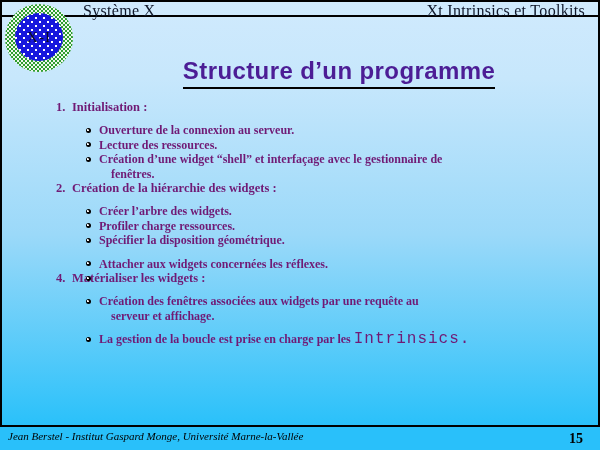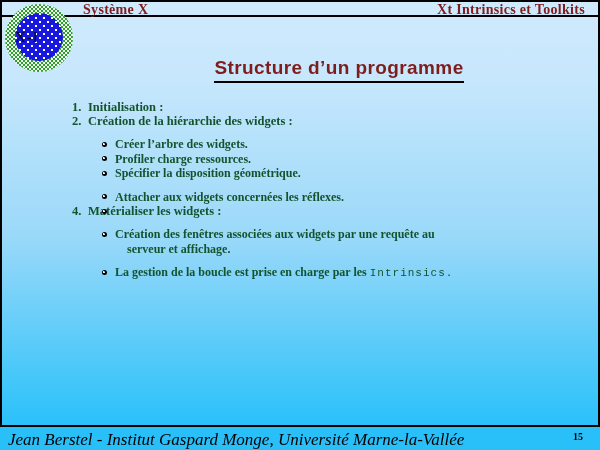--- a/index.html
+++ b/index.html
@@ -14,22 +14,22 @@
     position:absolute;left:0;top:0;width:600px;height:427px;
     box-sizing:border-box;
     border:2px solid #000;
     background:linear-gradient(to bottom,#d0eafd 0%,#c7e7fc 18%,#9bd9f9 55%,#2ac1fa 100%);
   }
   .header-rule{
     position:absolute;left:0;top:15px;width:600px;height:2px;background:#000;z-index:2;
   }
   .hdr-title{
     position:absolute;top:2px;z-index:3;
-    font-family:"Liberation Serif",serif;font-weight:bold;font-size:14px;
-    letter-spacing:0.3px;color:#7f1d1d;white-space:nowrap;
+    font-family:"Liberation Serif",serif;font-weight:normal;font-size:16px;
+    letter-spacing:0.3px;color:#0f172a;white-space:nowrap;
   }
   .hdr-left{left:83px;}
   .hdr-right{right:15px;text-align:center;}
   
   .logo{
     position:absolute;left:5px;top:4px;width:68px;height:68px;border-radius:50%;
     z-index:5;
     background-color:#eef7ee;
     background-image:
       linear-gradient(45deg,#2f9e2f 25%,transparent 25%,transparent 75%,#2f9e2f 75%),
@@ -38,40 +38,40 @@
     background-position:0 0,2px 2px;
   }
   .logo-inner{
     position:absolute;left:10px;top:9px;width:48px;height:48px;border-radius:50%;
     background-color:#1717dd;
     background-image:
       radial-gradient(#ffffff 0.8px, transparent 1px),
       radial-gradient(#ffffff 0.8px, transparent 1px);
     background-size:8px 8px;
     background-position:1px 1px,5px 5px;
-    display:flex;align-items:center;
+    display:flex;align-items:center;justify-content:center;
   }
   .logo-text{
     font-family:"Liberation Serif",serif;font-size:15px;color:#0a0a28;
     letter-spacing:1px;font-weight:normal;
   }
   
   .title-wrap{
     position:absolute;left:0;top:57px;width:600px;box-sizing:border-box;
     padding-left:50px;text-align:center;z-index:1;
   }
   .title-text{
     display:inline-block;
-    font-family:"Liberation Sans",sans-serif;font-weight:bold;font-size:19px;
-    letter-spacing:0.4px;color:#7f1d1d;
+    font-family:"Liberation Sans",sans-serif;font-weight:bold;font-size:24px;
+    letter-spacing:0.4px;color:#4c1d95;
     border-bottom:2px solid #000;padding-bottom:2px;margin-left:28px;
   }
   
   .content{
-    position:absolute;left:72px;top:96px;width:480px;z-index:1;color:#14532d;
+    position:absolute;left:56px;top:96px;width:480px;z-index:1;color:#701a75;
   }
   .section{}
   .section:first-child{margin-top:4px;}
   .sec-head{
     font-family:"Liberation Serif",serif;font-weight:bold;font-size:12.5px;line-height:14px;
   }
   .sec-num{display:inline-block;width:16px;}
   .section ul{
     list-style:none;margin:9px 0 0 0;padding:0;
   }
@@ -79,32 +79,32 @@
     position:relative;box-sizing:border-box;
     padding-left:55px;text-indent:-12px;
     font-family:"Liberation Serif",serif;font-weight:bold;font-size:12px;line-height:14.5px;
     white-space:pre-line;
   }
   .bullet-dot{
     position:absolute;left:30px;top:4.5px;width:5px;height:5px;border-radius:50%;
     background:radial-gradient(circle at 38% 42%, #ffffff 0, #ffffff 0.7px, #000 1px, #000 100%);
   }
   .li-code{
-    font-family:"Liberation Mono", monospace;font-weight:normal;font-size:11px;
+    font-family:"Liberation Mono", monospace;font-weight:normal;font-size:16px;
     letter-spacing:1px;
   }
   
   .footer-author{
     position:absolute;left:8px;top:430px;z-index:1;
-    font-family:"Liberation Serif",serif;font-style:italic;font-size:17px;color:#000;
+    font-family:"Liberation Serif",serif;font-style:italic;font-size:11px;color:#000;
     white-space:nowrap;
   }
   .footer-page{
     position:absolute;right:17px;top:431px;z-index:1;
-    font-family:"Liberation Serif",serif;font-weight:bold;font-size:10px;color:#000;
+    font-family:"Liberation Serif",serif;font-weight:bold;font-size:14px;color:#000;
   }
 </style>
 </head>
 <body>
 
 <div class="slide">
 
   <div class="main-box"></div>
 
   <div class="header-rule"></div>
@@ -119,20 +119,26 @@
     </div>
   </div>
 
   <div class="title-wrap">
     <span class="title-text">Structure d’un programme</span>
   </div>
 
   <div class="content" id="sections-container">
       <div class="section">
         <div class="sec-head"><span class="sec-num">1.</span><span>Initialisation :</span></div>
+        <ul>
+          <li><span class="bullet-dot"></span><span>Ouverture de la connexion au serveur.</span></li>
+          <li><span class="bullet-dot"></span><span>Lecture des ressources.</span></li>
+          <li><span class="bullet-dot"></span><span>Création d’une widget “shell” et interfaçage avec le gestionnaire de
+fenêtres.</span></li>
+        </ul>
       </div>
       <div class="section">
         <div class="sec-head"><span class="sec-num">2.</span><span>Création de la hiérarchie des widgets :</span></div>
         <ul>
           <li><span class="bullet-dot"></span><span>Créer l’arbre des widgets.</span></li>
           <li><span class="bullet-dot"></span><span>Profiler charge ressources.</span></li>
           <li><span class="bullet-dot"></span><span>Spécifier la disposition géométrique.</span></li>
         </ul>
       </div>
       <div class="section">

